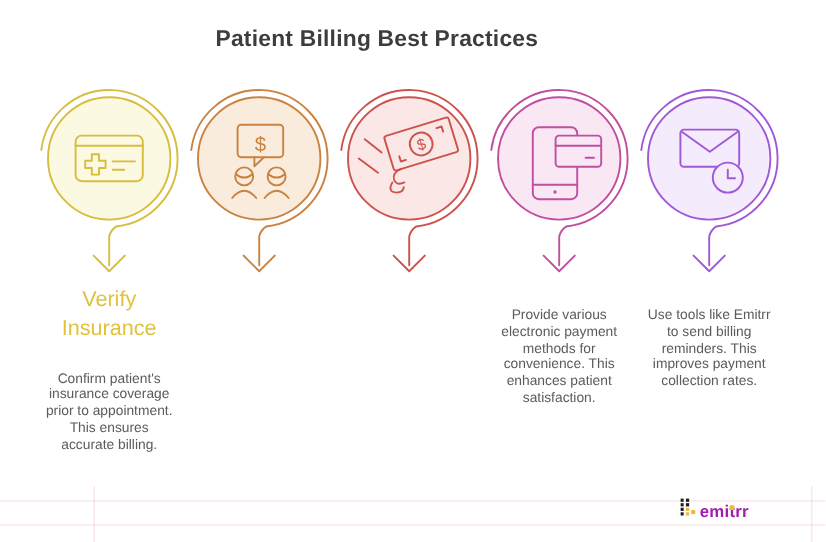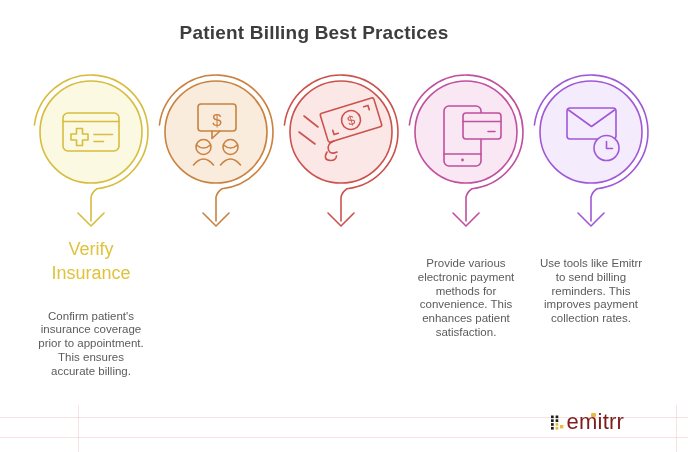--- a/index.html
+++ b/index.html
@@ -17,21 +17,21 @@
   .art text{fill:var(--stroke);stroke:none;font-family:"Liberation Sans",sans-serif;text-anchor:middle;}
   .step-heading{margin:5px 0 0;font-size:18px;line-height:1.32;font-weight:400;
     white-space:pre-line;color:var(--heading);text-align:center;}
   .step-desc{margin:24px auto 0;width:112px;font-size:11.5px;line-height:1.2;color:#5b5b5b;}
   
   .hline{position:absolute;left:0;width:688px;height:1px;background:rgba(232,150,150,.28);}
   .vline{position:absolute;width:1px;height:47px;top:405px;background:rgba(232,150,150,.28);}
   
   .logo{position:absolute;right:4px;bottom:19px;display:flex;align-items:flex-end;gap:3px;}
   .logo-mark{display:block;width:13px;height:16px;margin-bottom:2px;}
-  .logo-text{position:relative;font-size:22px;line-height:1;font-weight:400;color:#7f1d1d;letter-spacing:.2px;}
+  .logo-text{position:relative;font-size:14px;line-height:1;font-weight:700;color:#a21caf;letter-spacing:.2px;}
   .logo-idot{position:absolute;left:24.5px;top:1.5px;width:4.5px;height:4.5px;background:#e9bc40;border-radius:1px;}
 </style>
 </head>
 <body>
 
 <div class="stage">
 
   <h1 class="page-title">Patient Billing Best Practices</h1>
 
   <div class="row">

